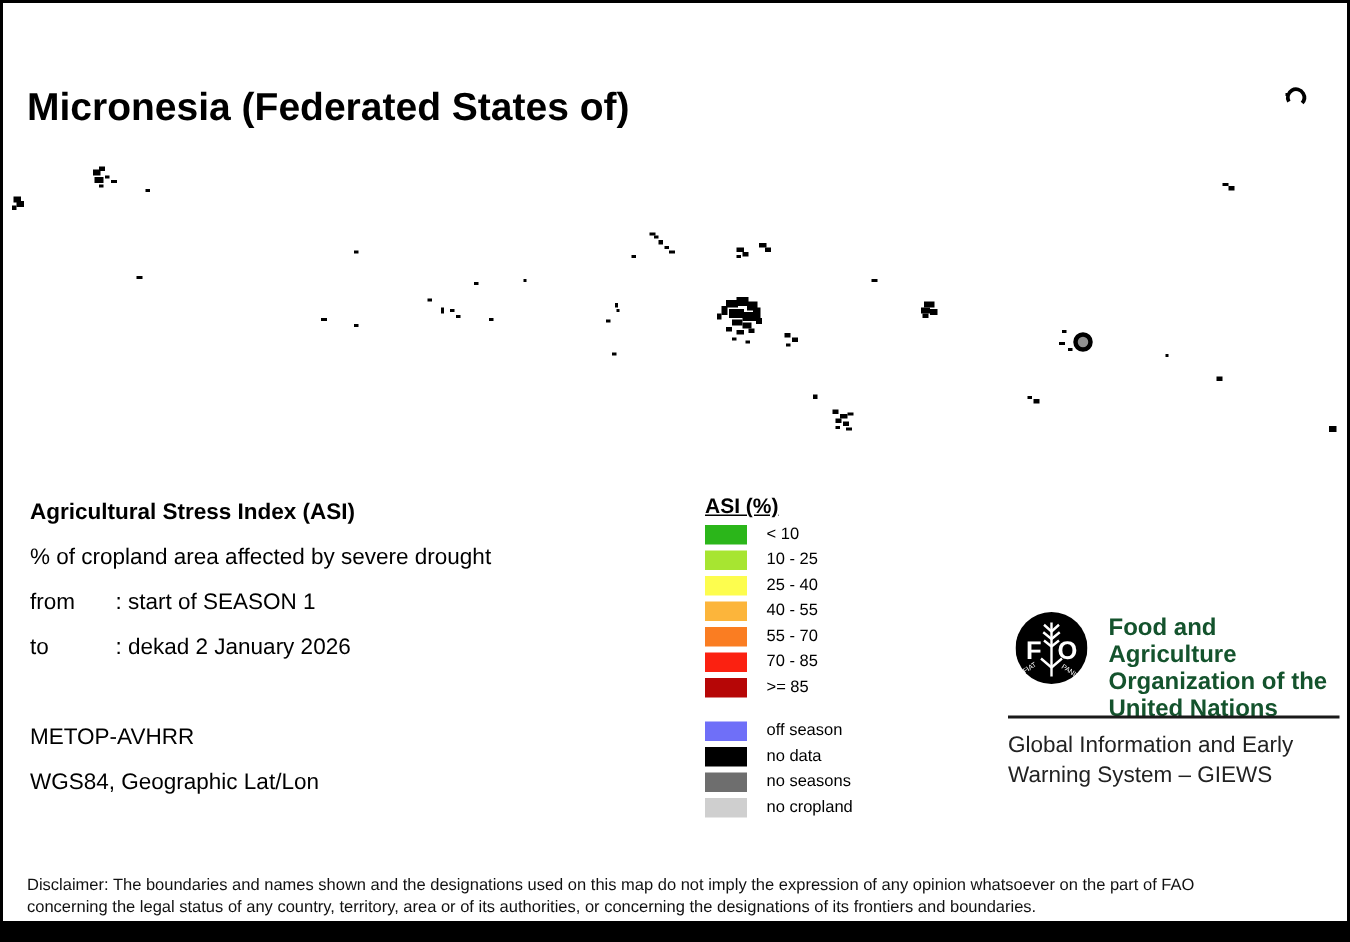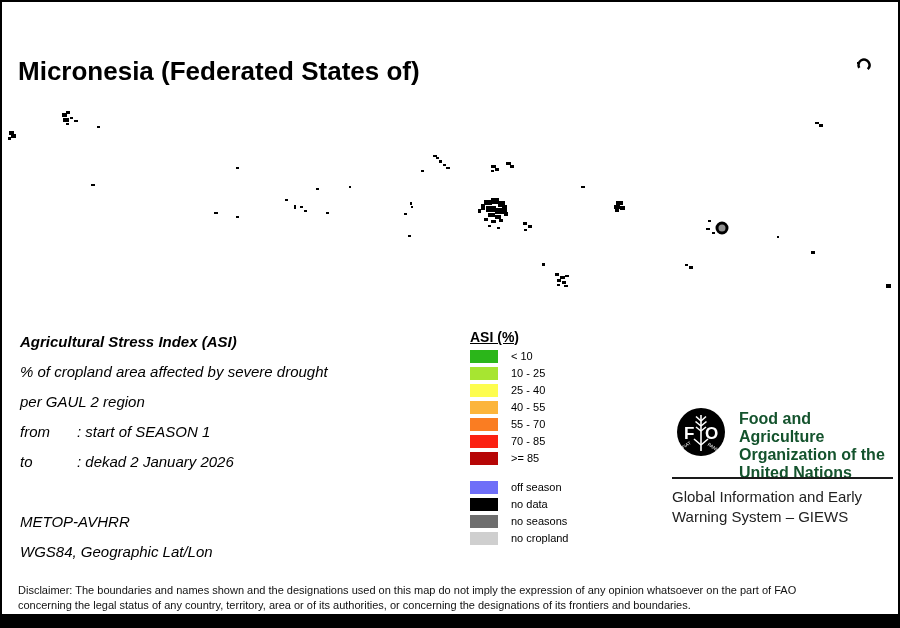--- a/index.html
+++ b/index.html
@@ -6,21 +6,21 @@
   body{width:900px;height:628px;position:relative;background:#ffffff;
        font-family:"Liberation Sans",sans-serif;color:#000;overflow:hidden;}
   .frame{position:absolute;left:0;top:0;width:900px;height:628px;
          border:2px solid #000;box-sizing:border-box;pointer-events:none;}
   .abs{position:absolute;}
   .title{left:18px;top:24px;font-size:26px;font-weight:bold;letter-spacing:0px;white-space:nowrap;margin-top:32px;}
   #islands-svg{position:absolute;left:0;top:0;width:900px;height:628px;pointer-events:none;}
 
   
   .info{left:20px;top:334px;font-size:15px;}
-  .info .row{height:30px;line-height:16px;display:flex;font-style:italic;}
+  .info .row{height:30px;line-height:16px;display:flex;}
   .info .head{font-weight:bold;}
   .info .lbl{width:57px;flex:0 0 57px;}
   .info .spacer{height:30px;}
 
   
   .asi-head{left:470px;top:329px;font-size:14px;font-weight:bold;text-decoration:underline;}
   .legend{left:470px;top:348px;}
   .lrow{display:flex;align-items:center;height:17px;}
   .swatch{width:28px;height:13px;flex:0 0 28px;margin-right:13px;}
   .lrow .txt{font-size:11px;line-height:11px;}
@@ -122,21 +122,20 @@
     <circle cx="864" cy="65" r="5.5" fill="none" stroke="#000" stroke-width="2.5" stroke-dasharray="24 11" transform="rotate(150 864 65)"></circle>
   </svg>
 
 <div class="frame"></div>
 
 <div class="abs title">Micronesia (Federated States of)</div>
 
 <div class="abs info">
   <div class="row head">Agricultural Stress Index (ASI)</div>
   <div class="row">% of cropland area affected by severe drought</div>
-  <div class="row">per GAUL 2 region</div>
   <div class="row">
     <span class="lbl">from</span>
     <span>: start of SEASON 1</span>
   </div>
   <div class="row">
     <span class="lbl">to</span>
     <span>: dekad 2 January 2026</span>
   </div>
   <div class="spacer"></div>
   <div class="row">METOP-AVHRR</div>

